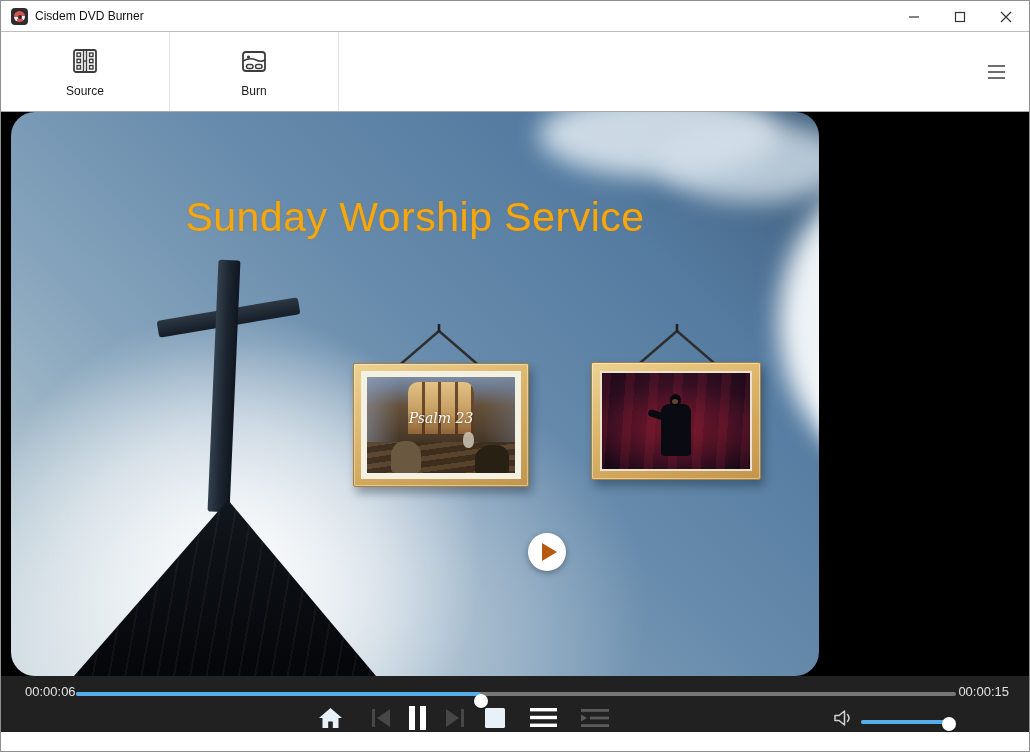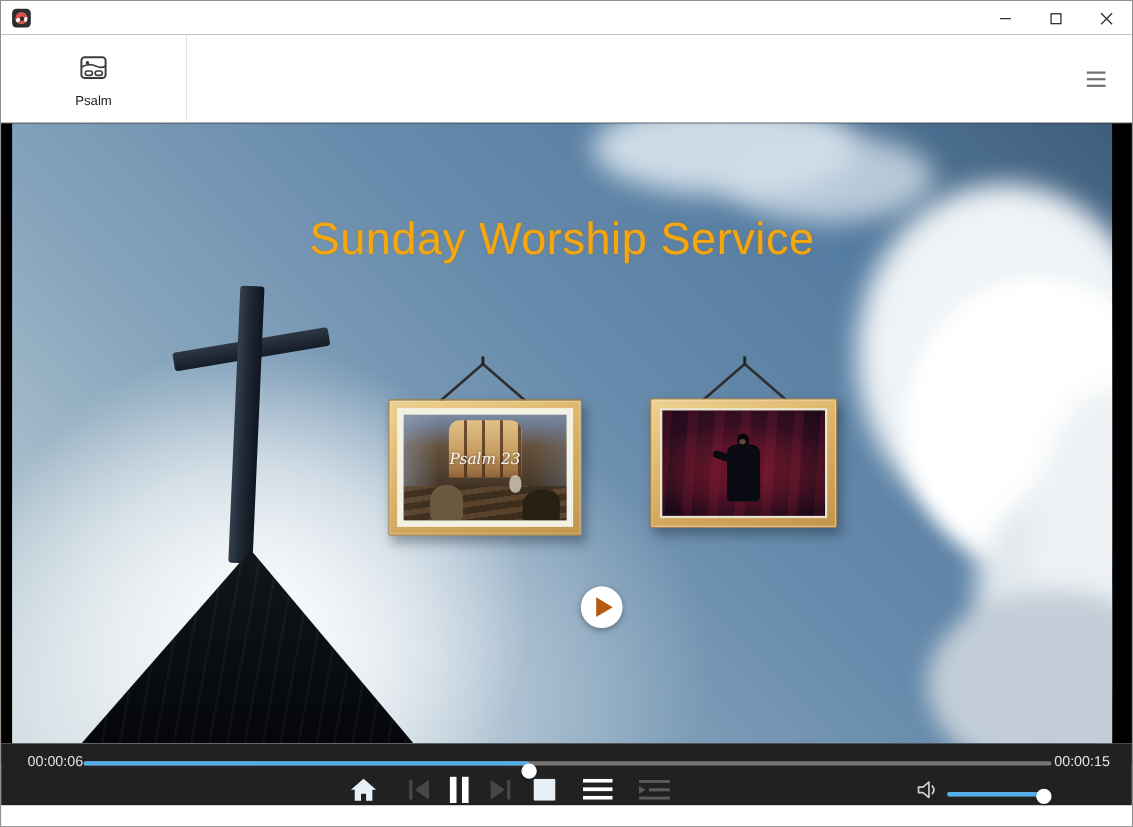--- a/index.html
+++ b/index.html
@@ -26,22 +26,22 @@
   .tab { width:169px; height:100%; border-right:1px solid #e4e4e4; display:flex; flex-direction:column;
          align-items:center; justify-content:center; gap:7px; background:#fff; }
   .tab .tlabel { font-size:12px; color:#1a1a1a; }
   .tab.active .tlabel { color:#f0875a; }
   .hamburger { position:absolute; right:24px; top:33px; width:17px; height:14px; display:flex;
                flex-direction:column; justify-content:space-between; }
   .hamburger span { display:block; height:2px; background:#6e6e6e; }
 
   
   .preview-area { position:relative; height:564px; background:#000; overflow:hidden; }
-  .scene { position:absolute; left:10px; top:0; width:1000px; height:564px; overflow:hidden;
-           background:linear-gradient(225deg,#3f5d7b 0%,#547ba0 22%,#678bac 45%,#86a4bc 68%,#adc2ce 88%,#c9d7de 100%); }
+  .scene { position:absolute; left:10px; top:0; width:808px; height:564px; overflow:hidden;
+           background:linear-gradient(225deg,#3f5d7b 0%,#547ba0 22%,#678bac 45%,#86a4bc 68%,#adc2ce 88%,#c9d7de 100%);border-radius:24px; }
   .layer { position:absolute; }
   .glow1 { left:-120px; top:230px; width:760px; height:520px;
            background:radial-gradient(ellipse, rgba(255,255,255,0.65) 0%, rgba(255,255,255,0.25) 45%, transparent 70%); }
   .glow2 { left:-40px; top:190px; width:520px; height:520px;
            background:radial-gradient(circle, rgba(255,255,255,0.95) 0%, rgba(255,255,255,0.5) 38%, transparent 68%); }
   .cloud { border-radius:50%; filter:blur(12px); }
   .c1  { left:768px; top:55px;  width:270px; height:310px; background:#eff3f6; }
   .c1b { left:812px; top:140px; width:240px; height:270px; background:#ffffff; filter:blur(9px); }
   .c2  { left:528px; top:-20px; width:240px; height:85px;  background:rgba(226,235,242,0.85); }
   .c2b { left:648px; top:10px;  width:190px; height:80px;  background:rgba(210,222,233,0.8); }
@@ -133,49 +133,65 @@
 </style>
 </head>
 <body>
 
 <div class="window">
 
   <div class="titlebar">
     <div class="app-icon">
         <div class="disc"></div>
       </div>
+    <div class="win-title">Cisdem DVD Burner</div>
     <div class="win-controls">
       <div class="win-btn">
         <svg width="12" height="12">
             <line x1="1" y1="6" x2="11" y2="6" stroke="#333" stroke-width="1.2"></line>
           </svg>
       </div>
       <div class="win-btn">
         <svg width="12" height="12">
             <rect x="1.5" y="1.5" width="9" height="9" fill="none" stroke="#333" stroke-width="1.2"></rect>
           </svg>
       </div>
       <div class="win-btn">
         <svg width="12" height="12">
             <path d="M1,1 L11,11 M11,1 L1,11" stroke="#333" stroke-width="1.2"></path>
           </svg>
       </div>
     </div>
   </div>
 
   <div class="toolbar">
+    <div class="tab">
+      <svg width="32" height="32" viewBox="0 0 32 32">
+        <rect x="5" y="5" width="22" height="22" rx="2" fill="none" stroke="#3c3c3c" stroke-width="1.8"></rect>
+        <rect x="8" y="8" width="3.5" height="3.5" fill="none" stroke="#3c3c3c" stroke-width="1.4"></rect>
+        <rect x="8" y="14.2" width="3.5" height="3.5" fill="none" stroke="#3c3c3c" stroke-width="1.4"></rect>
+        <rect x="8" y="20.5" width="3.5" height="3.5" fill="none" stroke="#3c3c3c" stroke-width="1.4"></rect>
+        <rect x="20.5" y="8" width="3.5" height="3.5" fill="none" stroke="#3c3c3c" stroke-width="1.4"></rect>
+        <rect x="20.5" y="14.2" width="3.5" height="3.5" fill="none" stroke="#3c3c3c" stroke-width="1.4"></rect>
+        <rect x="20.5" y="20.5" width="3.5" height="3.5" fill="none" stroke="#3c3c3c" stroke-width="1.4"></rect>
+        <line x1="14.5" y1="5" x2="14.5" y2="27" stroke="#3c3c3c" stroke-width="1.4"></line>
+        <line x1="17.5" y1="5" x2="17.5" y2="27" stroke="#3c3c3c" stroke-width="1.4"></line>
+        <line x1="14.5" y1="16" x2="17.5" y2="16" stroke="#3c3c3c" stroke-width="1.4"></line>
+      </svg>
+      <span class="tlabel">Source</span>
+    </div>
     <div class="tab">
       <svg width="32" height="32" viewBox="0 0 32 32">
         <rect x="5" y="7" width="22" height="19" rx="3" fill="none" stroke="#3c3c3c" stroke-width="1.8"></rect>
         <circle cx="10.5" cy="12" r="1.6" fill="#3c3c3c"></circle>
         <path d="M5 16 Q12 12 18 15 Q23 17.5 27 15" fill="none" stroke="#3c3c3c" stroke-width="1.6"></path>
         <rect x="8.5" y="19.5" width="6.5" height="4" rx="2" fill="none" stroke="#3c3c3c" stroke-width="1.5"></rect>
         <rect x="17.5" y="19.5" width="6.5" height="4" rx="2" fill="none" stroke="#3c3c3c" stroke-width="1.5"></rect>
       </svg>
-      <span class="tlabel">Psalm</span>
+      <span class="tlabel">Burn</span>
     </div>
     <div class="hamburger">
       <span></span>
         <span></span>
         <span></span>
     </div>
   </div>
 
   <div class="preview-area">
     <div class="scene">

